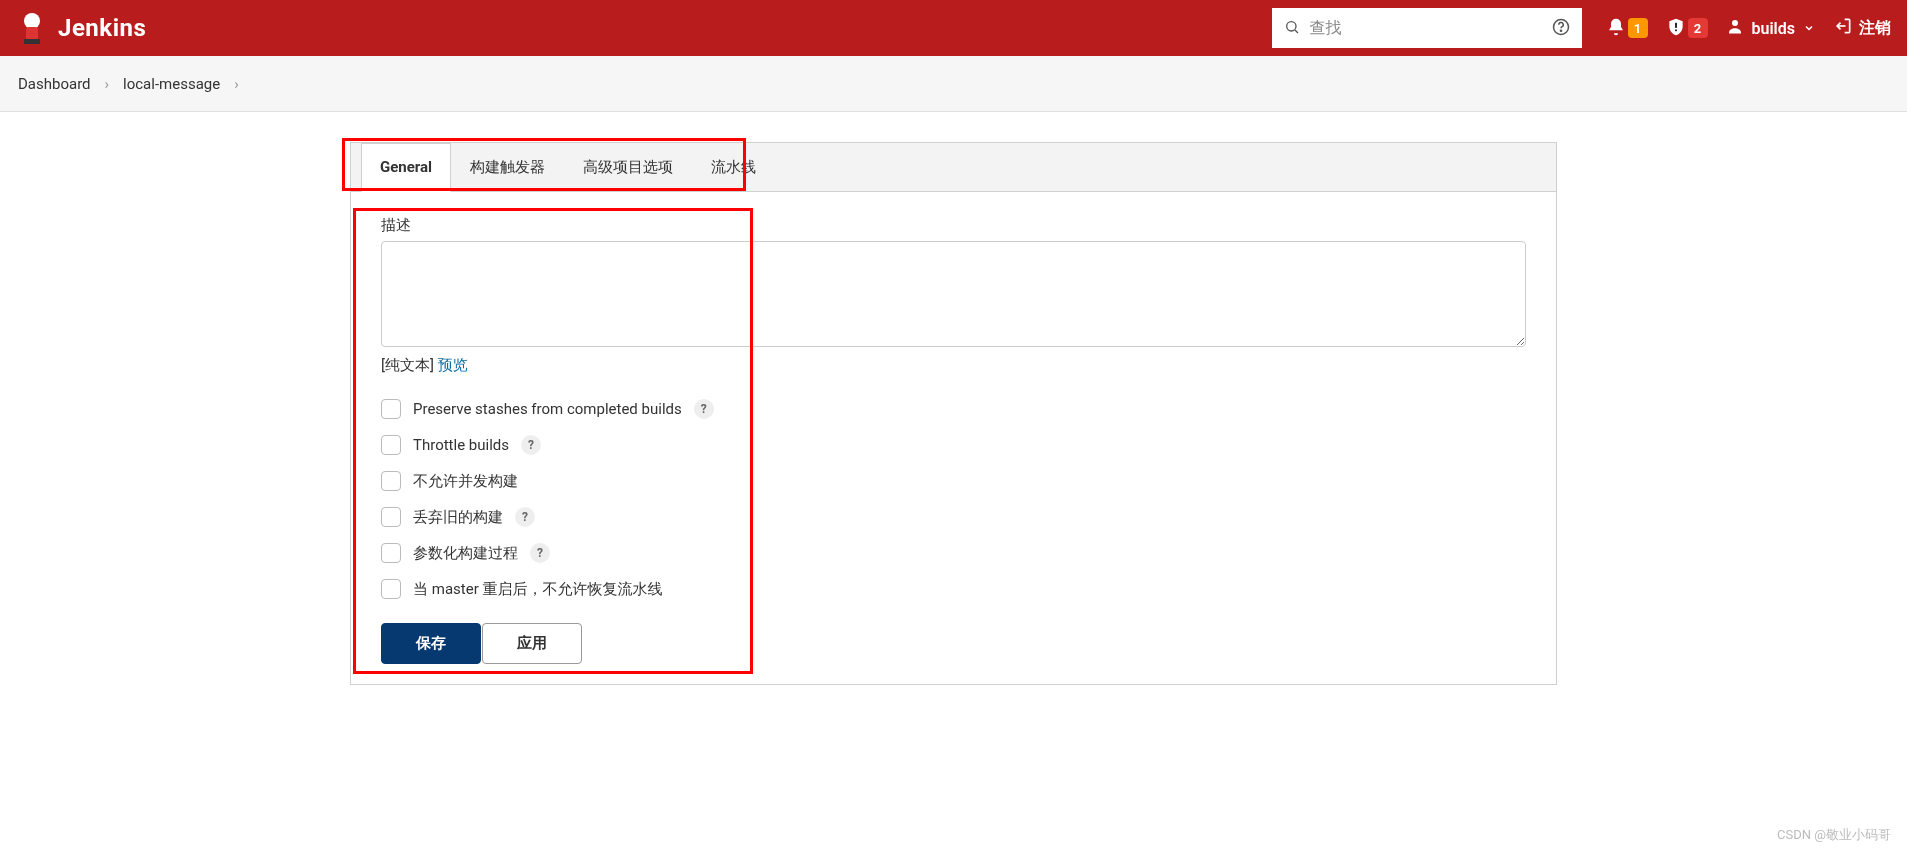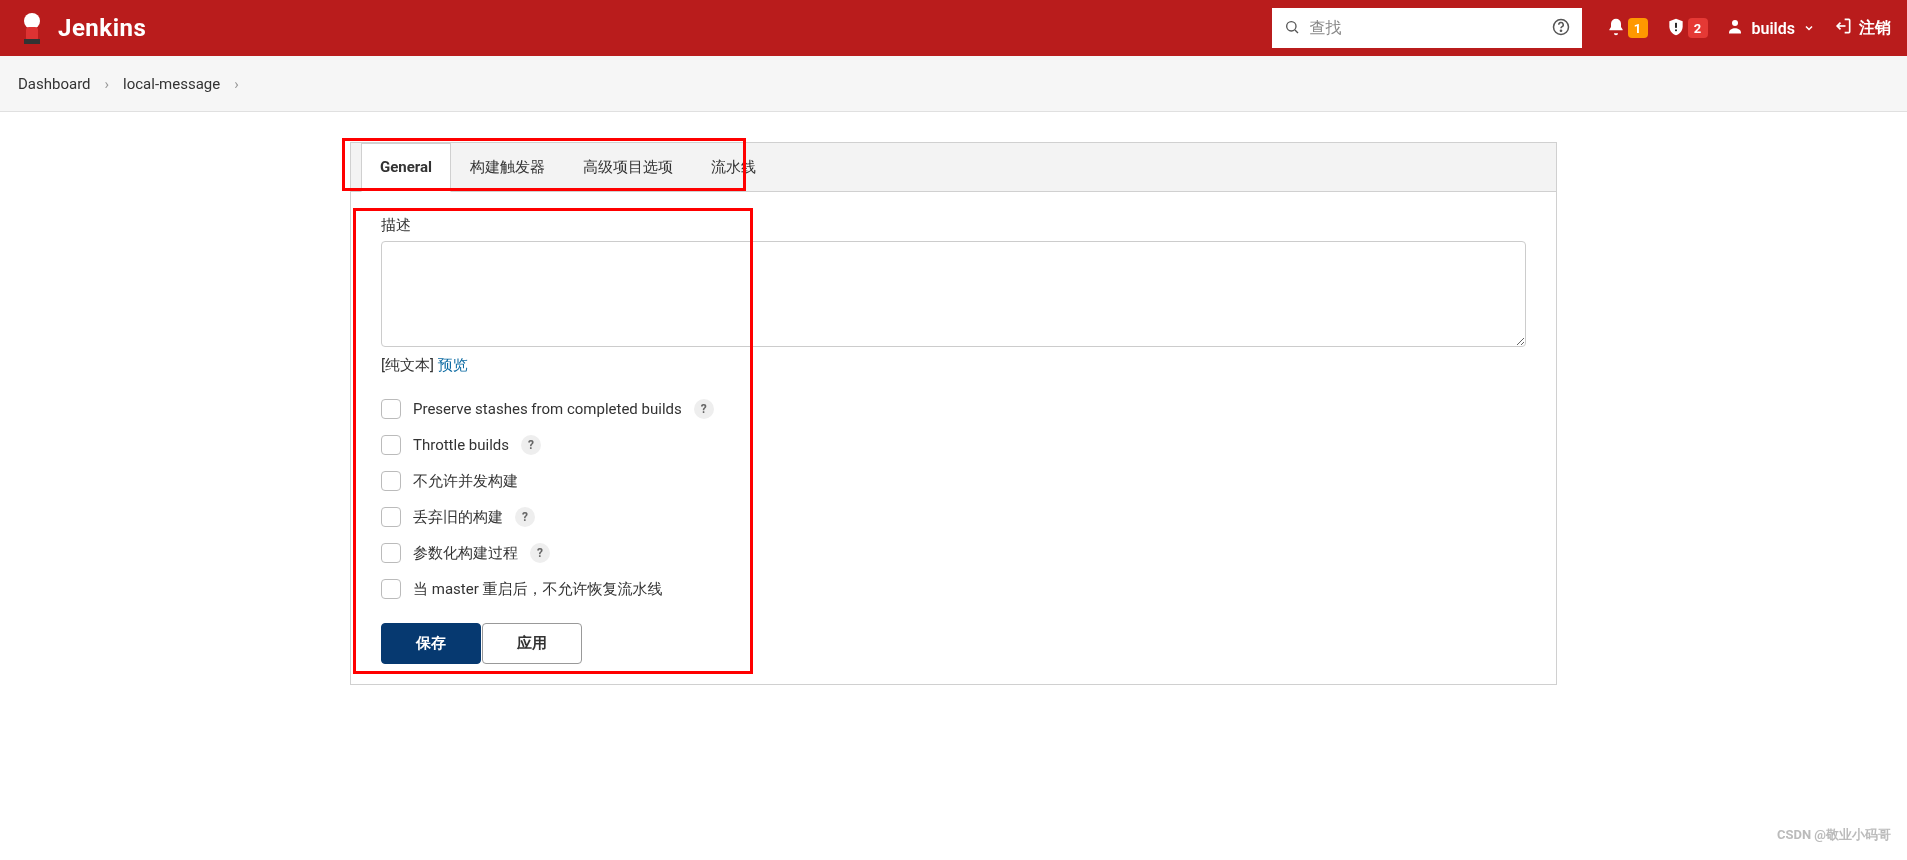--- a/index.html
+++ b/index.html
@@ -53,21 +53,21 @@
 .check-row { display: flex; align-items: center; gap: 12px; font-size: 15px; }
 .check-row input[type=checkbox] { width: 20px; height: 20px; border-radius: 4px; border: 1.5px solid #bbb; appearance: none; cursor: pointer; }
 .help-dot { display: inline-flex; align-items: center; justify-content: center; width: 20px; height: 20px; border-radius: 50%; background: #eee; color: #666; font-size: 12px; font-weight: bold; cursor: pointer; }
 
 
 .btn-row { display: flex; gap: 1px; padding: 14px 30px 0; }
 .btn { padding: 10px 34px; font-size: 15px; font-weight: 600; border-radius: 4px; cursor: pointer; }
 .btn-primary { background: #063970; color: #fff; border: 1px solid #063970; }
 .btn-secondary { background: #fff; color: #333; border: 1px solid #999; }
 
-.watermark { position: fixed; right: 16px; bottom: 16px; color: #bbb; font-size: 13px; font-weight: bold; }
+.watermark { position: fixed; right: 16px; bottom: 16px; color: #bbb; font-size: 13px; }
 </style>
 </head>
 <body>
 
 <div class="header">
   <div class="logo-wrap">
     <span class="logo-icon">
       <svg width="30" height="38" viewBox="0 0 30 38">
         <circle cx="15" cy="12" r="8" fill="#fff"></circle>
         <rect x="9" y="18" width="12" height="14" rx="3" fill="#d33"></rect>

